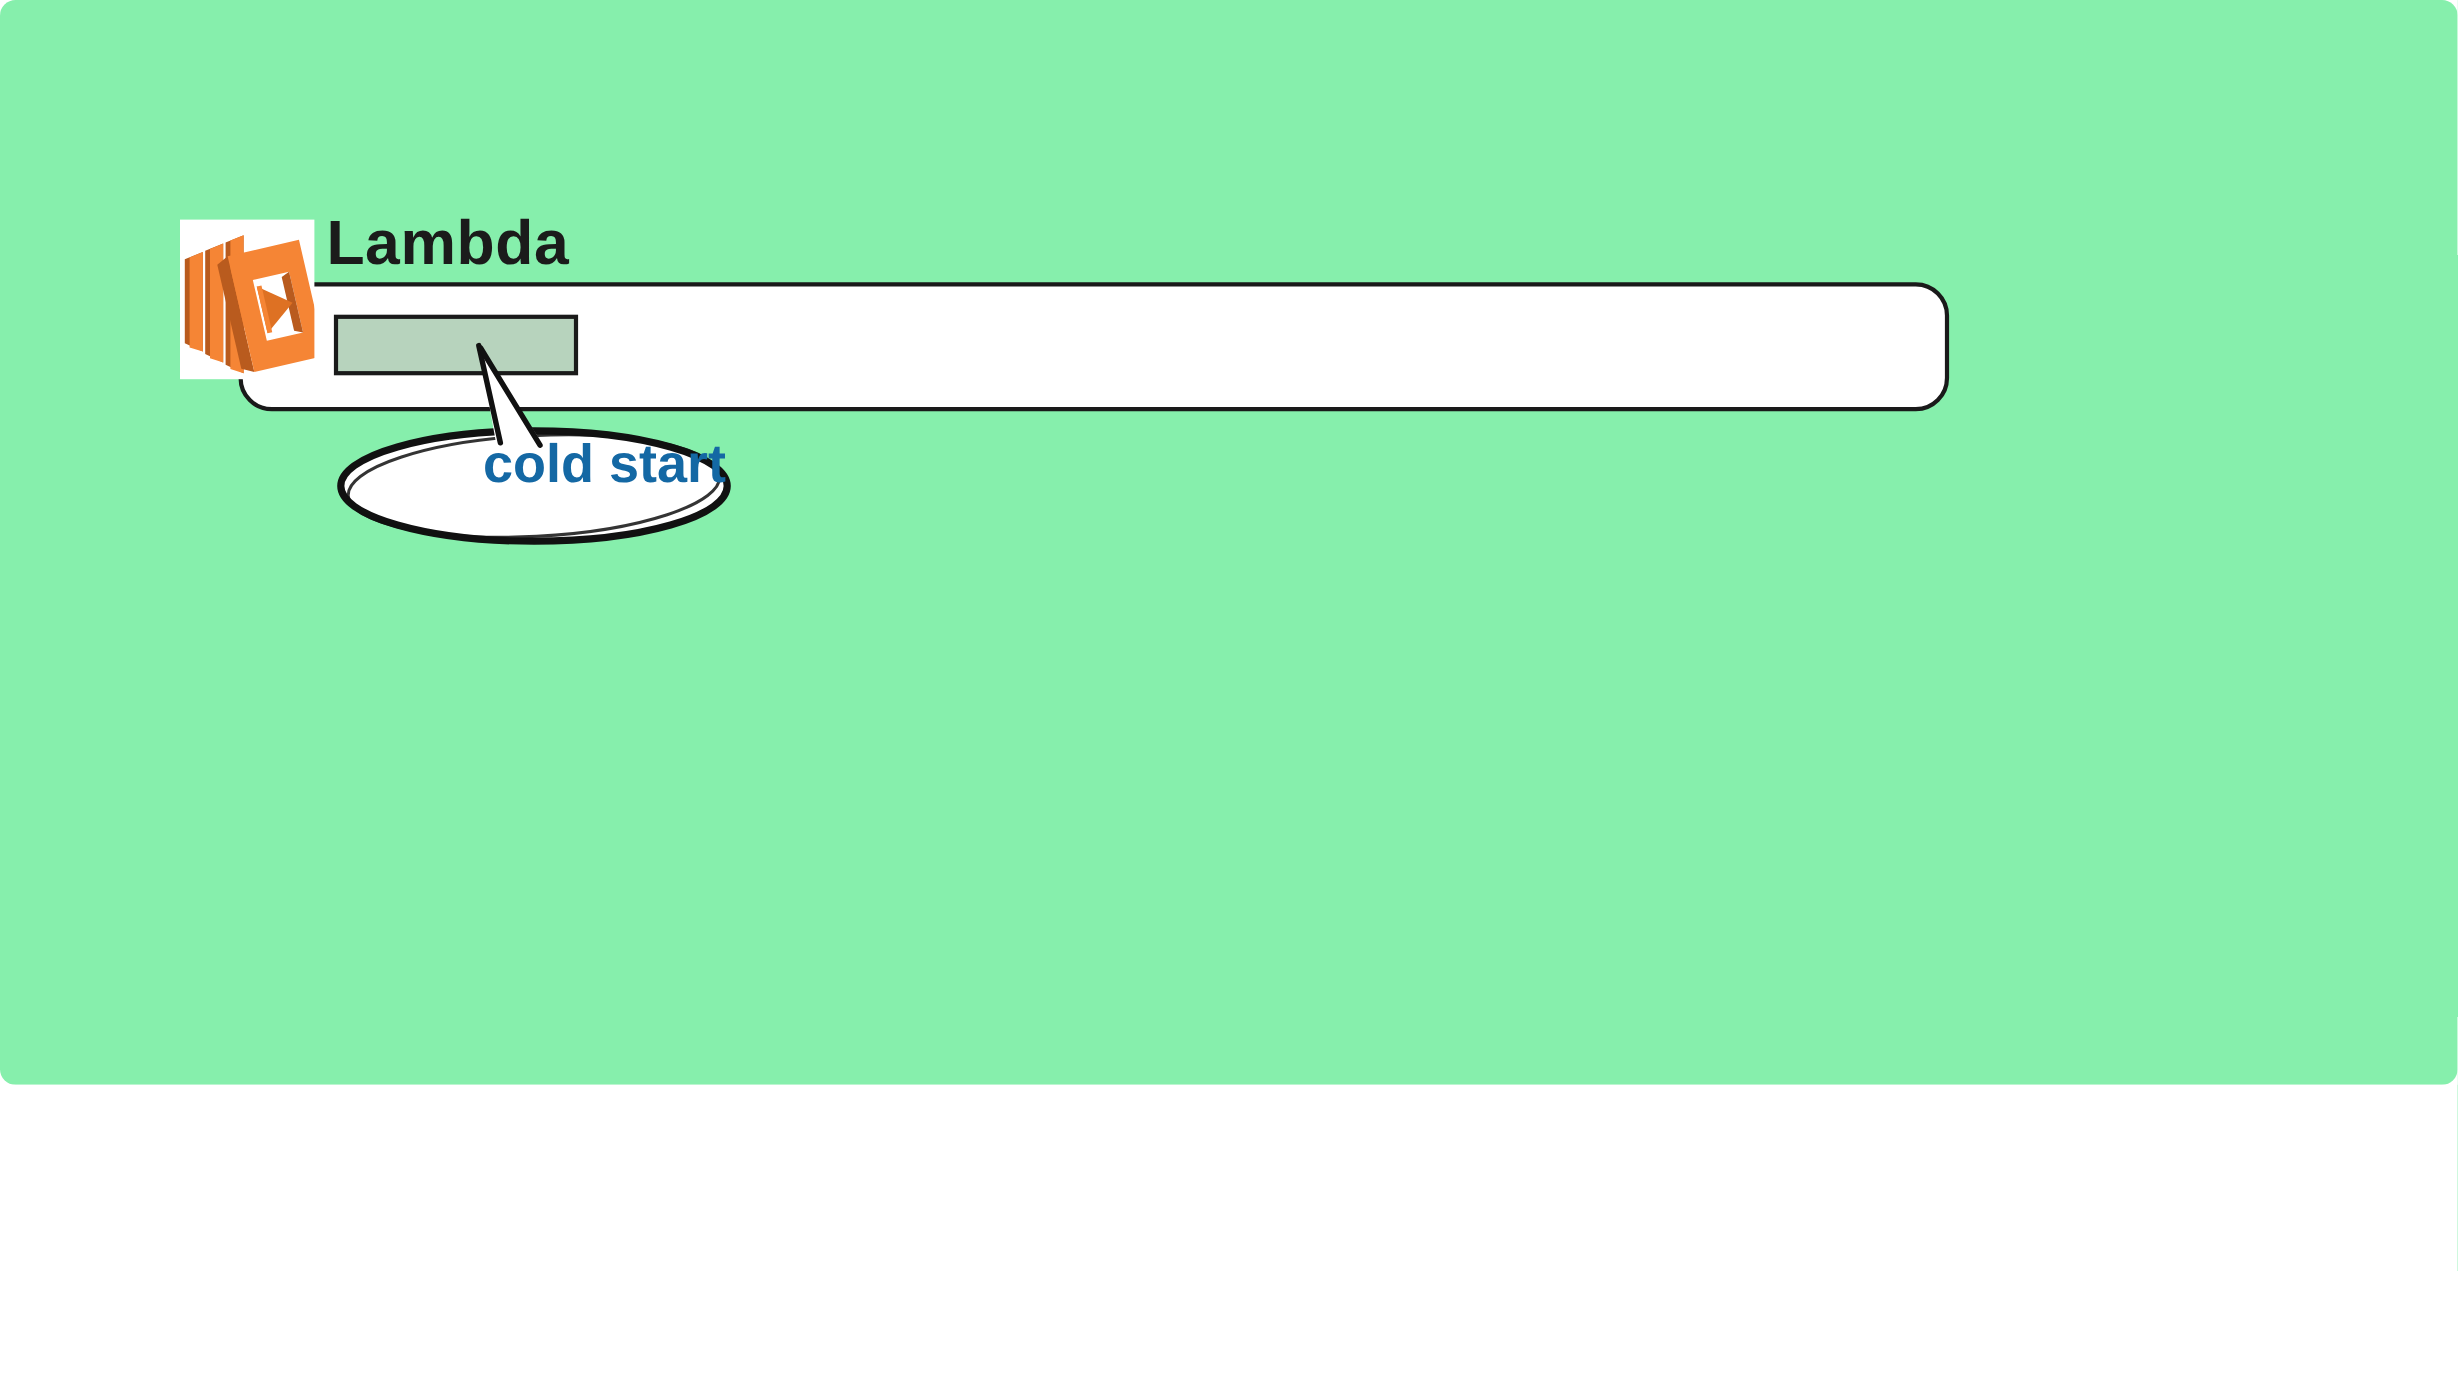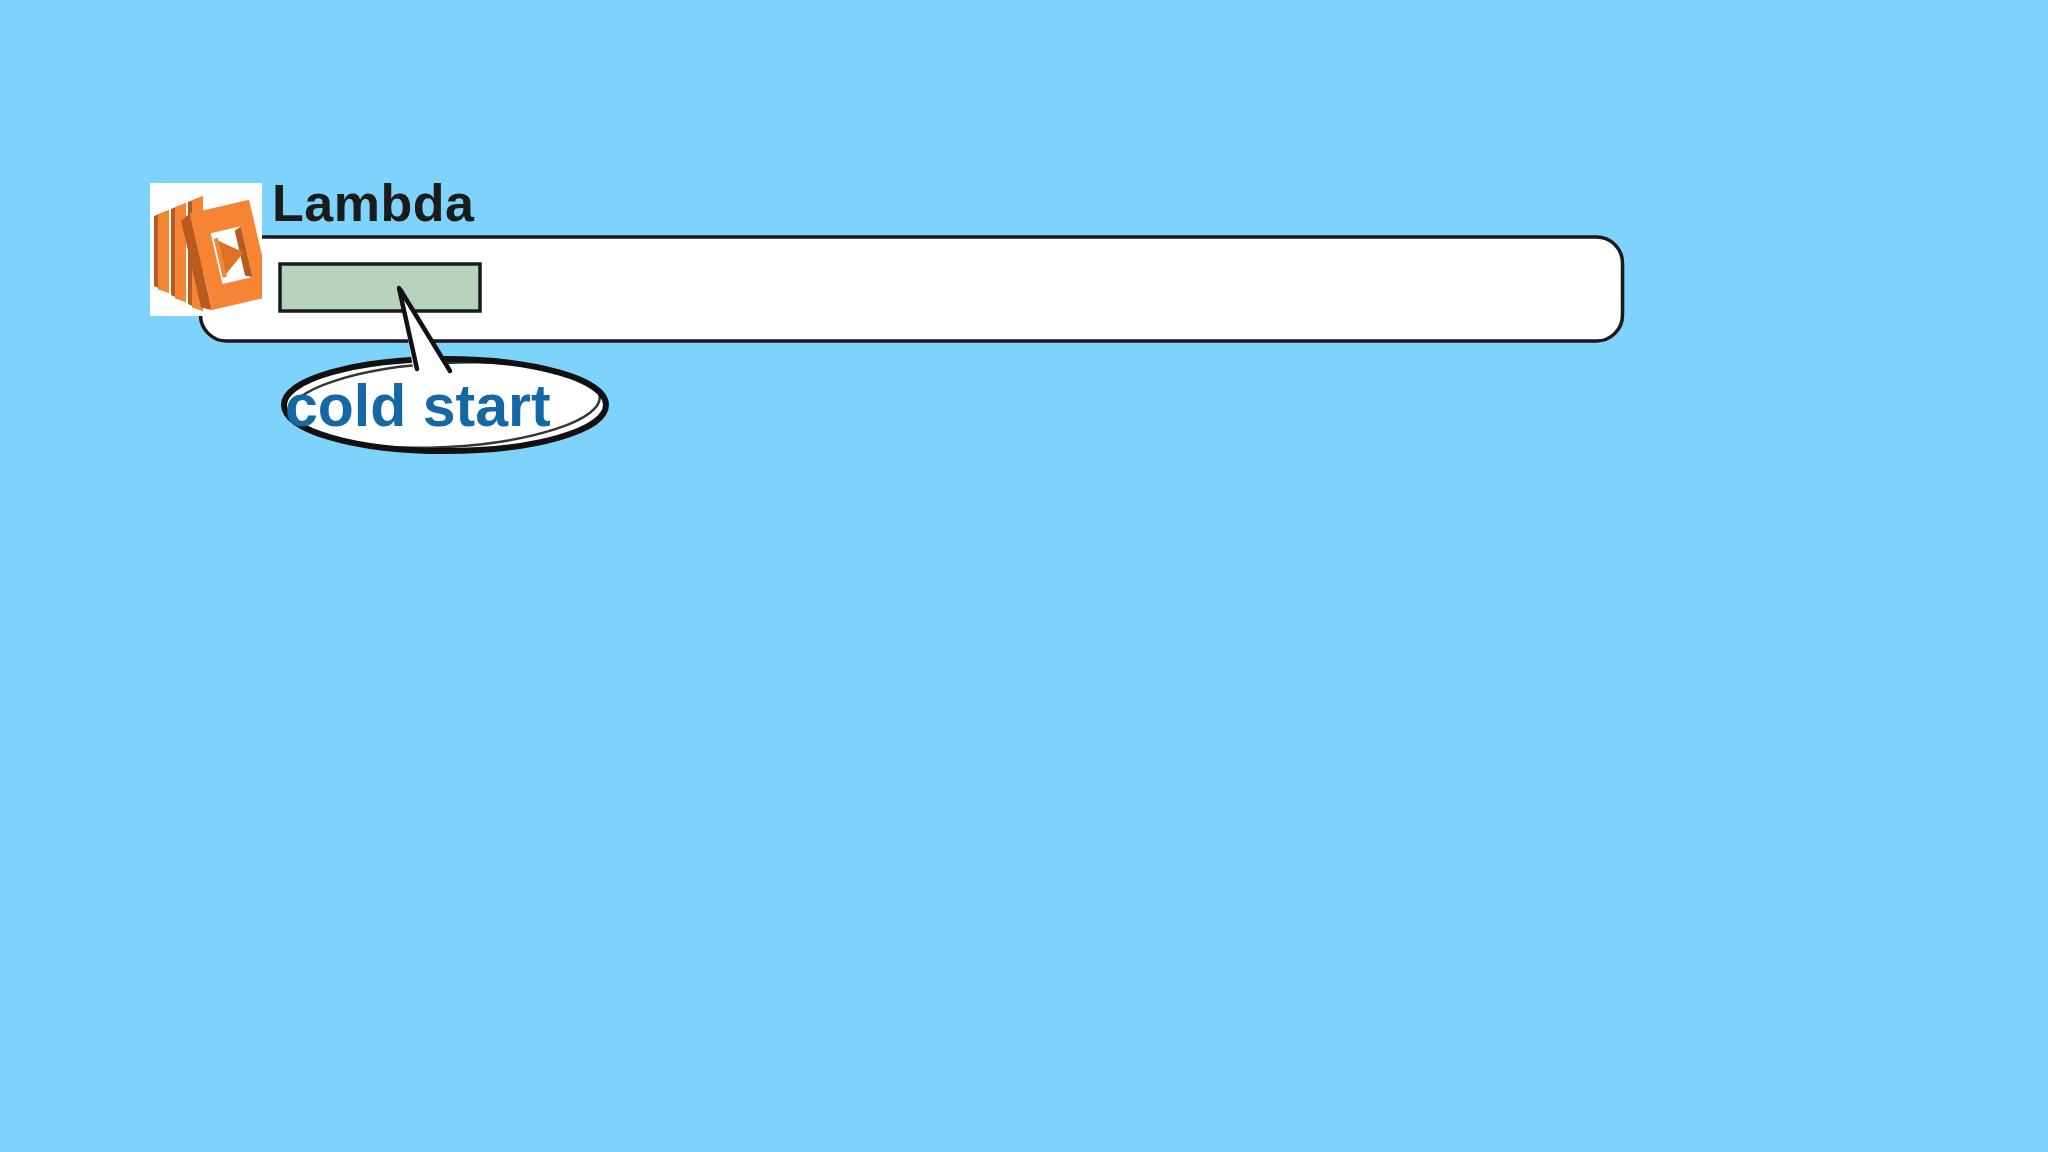--- a/index.html
+++ b/index.html
@@ -5,23 +5,24 @@
 <style>
   html, body {
     margin: 0;
     padding: 0;
     background: #ffffff;
     font-family: "Liberation Sans", sans-serif;
   }
   .stage {
     position: relative;
     width: 2048px;
-    height: 1152px;
-    background: #7dd3fc;
+    height: 904px;
+    background: #86efac;
     overflow: hidden;
+    border-radius: 13px;
   }
   .shapes {
     position: absolute;
     left: 0;
     top: 0;
     width: 2048px;
     height: 1152px;
     display: block;
   }
   .lambda-icon {
@@ -40,24 +41,24 @@
     font-size: 52px;
     line-height: 58px;
     font-weight: 700;
     letter-spacing: 0.5px;
     color: #1b1b1b;
     white-space: nowrap;
   }
   .bubble-label {
     position: absolute;
     left: 285px;
-    top: 381px;
+    top: 362px;
     width: 320px;
-    text-align: left;
-    font-size: 59px;
+    text-align: right;
+    font-size: 45px;
     line-height: 50px;
     font-weight: 700;
     color: #1468a4;
     white-space: nowrap;
   }
 </style>
 </head>
 <body>
 
 <div class="stage">

